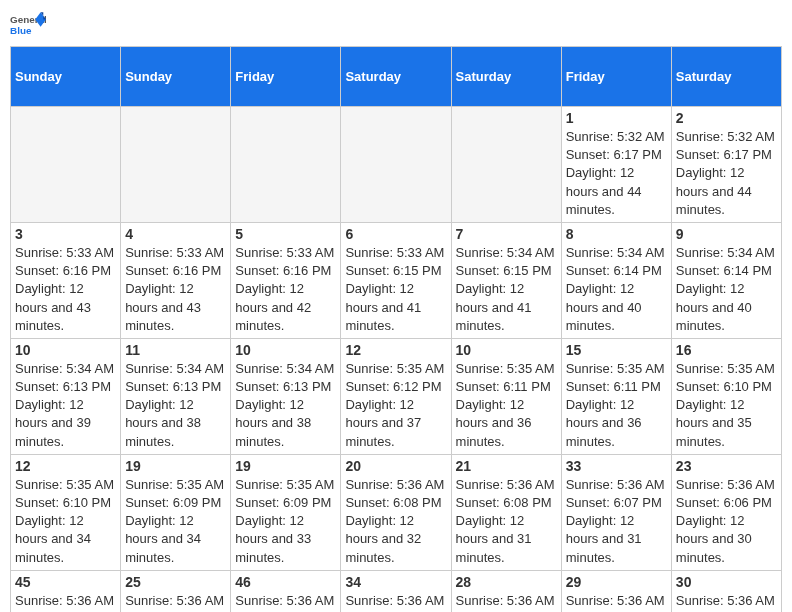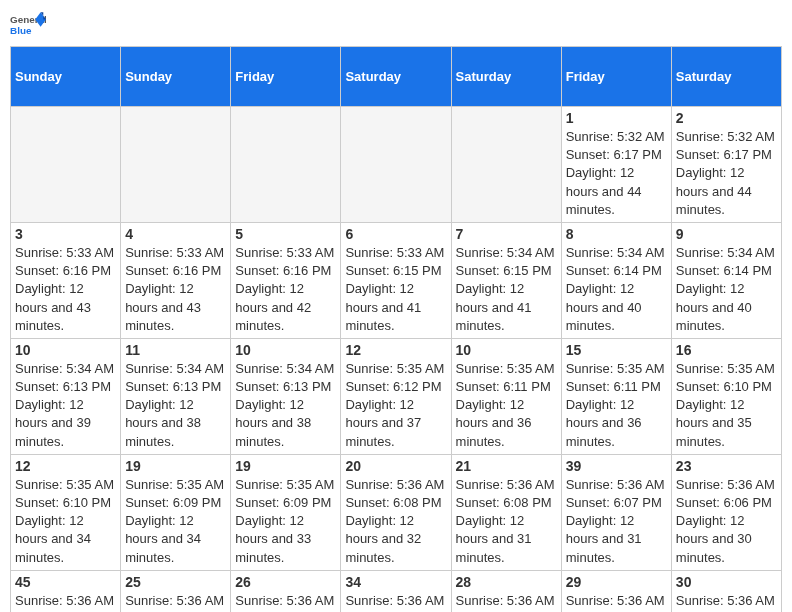--- a/index.html
+++ b/index.html
@@ -199,39 +199,39 @@
         </td>
         <td class="cal-cell">
           <span class="day-num">20</span>
           <div class="sun-info">Sunrise: 5:36 AM<br>Sunset: 6:08 PM<br>Daylight: 12 hours and 32 minutes.</div>
         </td>
         <td class="cal-cell">
           <span class="day-num">21</span>
           <div class="sun-info">Sunrise: 5:36 AM<br>Sunset: 6:08 PM<br>Daylight: 12 hours and 31 minutes.</div>
         </td>
         <td class="cal-cell">
-          <span class="day-num">39</span>
+          <span class="day-num">33</span>
           <div class="sun-info">Sunrise: 5:36 AM<br>Sunset: 6:07 PM<br>Daylight: 12 hours and 31 minutes.</div>
         </td>
         <td class="cal-cell">
           <span class="day-num">23</span>
           <div class="sun-info">Sunrise: 5:36 AM<br>Sunset: 6:06 PM<br>Daylight: 12 hours and 30 minutes.</div>
         </td>
       </tr>
       <tr>
         <td class="cal-cell">
           <span class="day-num">45</span>
           <div class="sun-info">Sunrise: 5:36 AM<br>Sunset: 6:06 PM<br>Daylight: 12 hours and 29 minutes.</div>
         </td>
         <td class="cal-cell">
           <span class="day-num">25</span>
           <div class="sun-info">Sunrise: 5:36 AM<br>Sunset: 6:05 PM<br>Daylight: 12 hours and 28 minutes.</div>
         </td>
         <td class="cal-cell">
-          <span class="day-num">26</span>
+          <span class="day-num">46</span>
           <div class="sun-info">Sunrise: 5:36 AM<br>Sunset: 6:04 PM<br>Daylight: 12 hours and 28 minutes.</div>
         </td>
         <td class="cal-cell">
           <span class="day-num">34</span>
           <div class="sun-info">Sunrise: 5:36 AM<br>Sunset: 6:04 PM<br>Daylight: 12 hours and 27 minutes.</div>
         </td>
         <td class="cal-cell">
           <span class="day-num">28</span>
           <div class="sun-info">Sunrise: 5:36 AM<br>Sunset: 6:03 PM<br>Daylight: 12 hours and 26 minutes.</div>
         </td>

